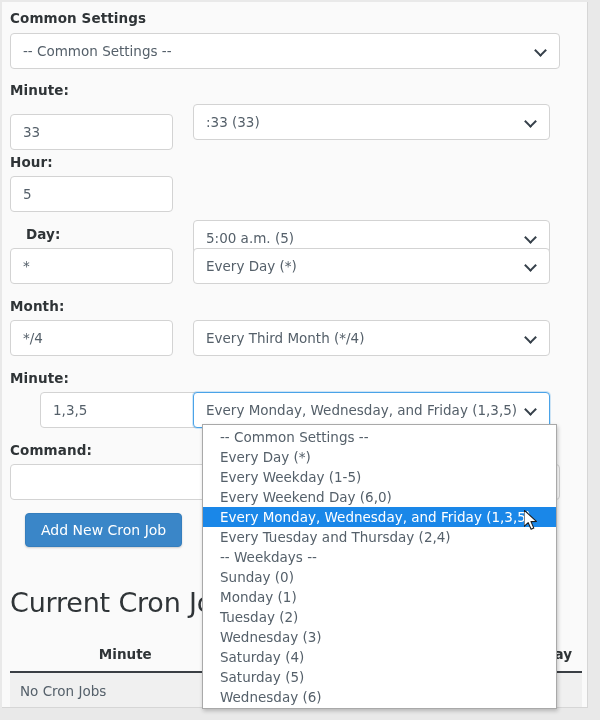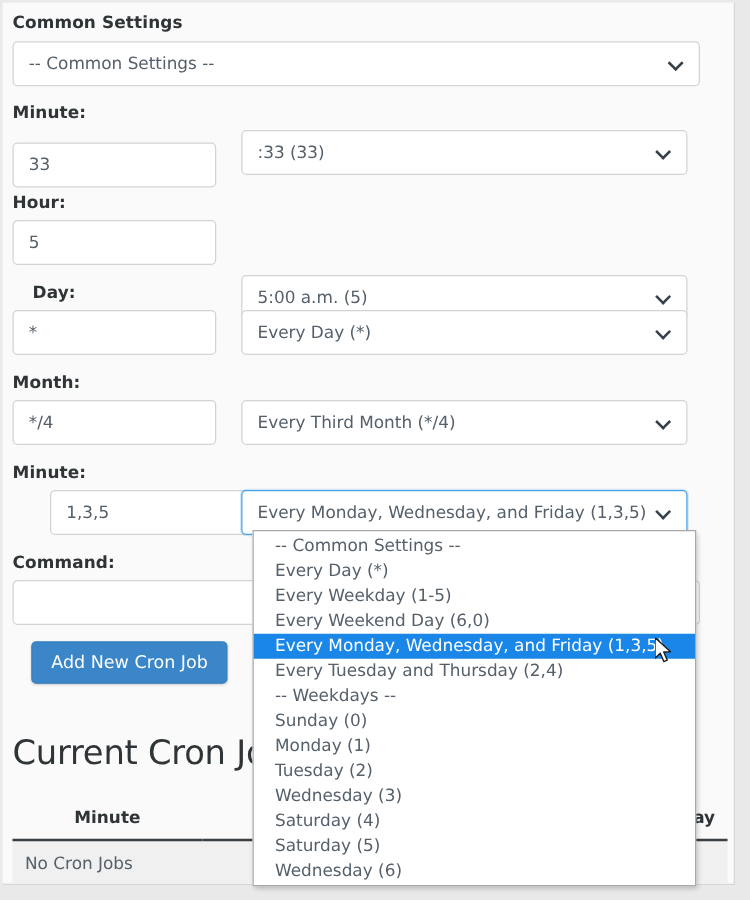--- a/index.html
+++ b/index.html
@@ -127,21 +127,21 @@
   }
   table.cron-table {
     position: absolute;
     left: 8px;
     top: 636px;
     width: 572px;
     border-collapse: collapse;
     font-size: 13.5px;
   }
   table.cron-table th {
-    text-align: center;
+    text-align: right;
     font-weight: bold;
     color: #2f3437;
     padding: 8px 10px 9px 10px;
     border-bottom: 2px solid #3a3f44;
     white-space: nowrap;
   }
   table.cron-table td {
     padding: 10px 10px;
     color: #55606a;
     background: #f0f0f0;

